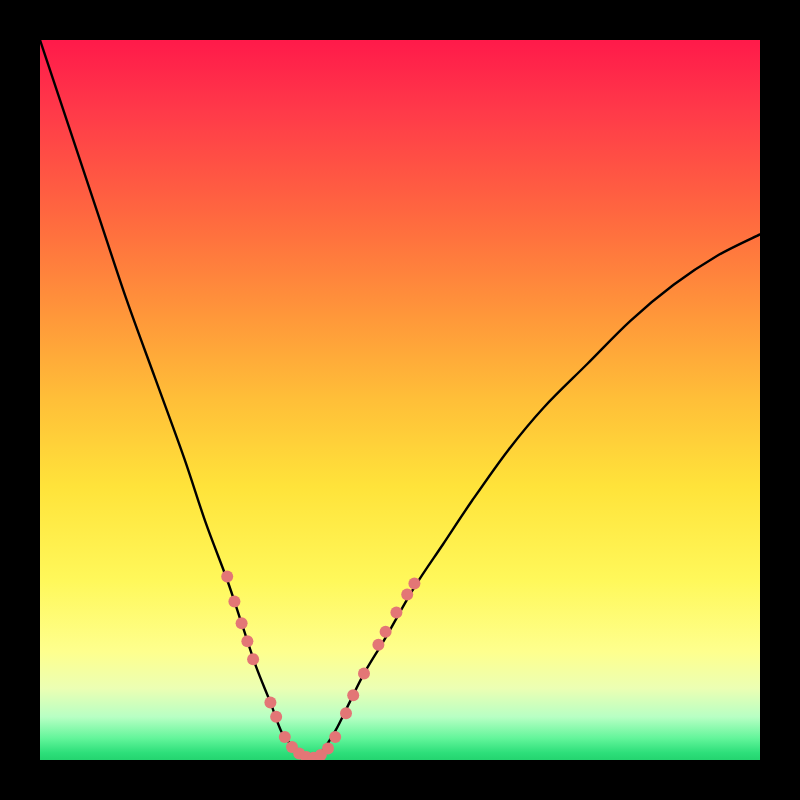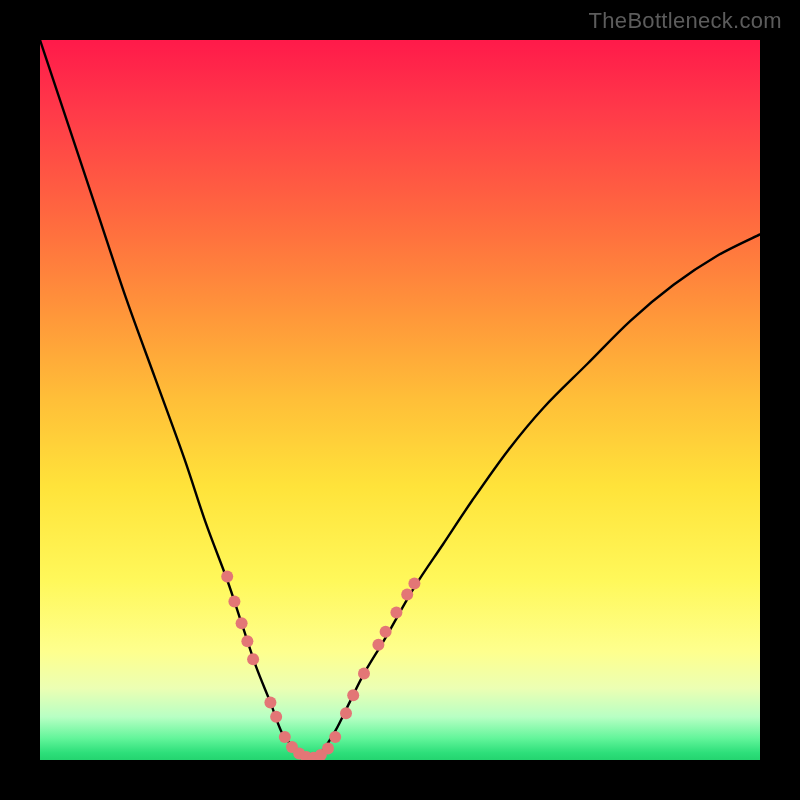--- a/index.html
+++ b/index.html
@@ -65,21 +65,20 @@
     top: 0;
     width: 720px;
     height: 720px;
     overflow: visible;
   }
 </style>
 </head>
 <body>
 <div class="frame">
 
-  <div class="watermark">TheBottleneck.com</div>
 
   <div class="plot-area">
     <div class="gradient-bg"></div>
     <svg class="curve" viewBox="0 0 720 720" preserveAspectRatio="none">
       <path id="left-curve" fill="none" stroke="#000000" stroke-width="2.4" stroke-linecap="round" d="M 0.00 0.00 C 4.80 14.40, 19.20 57.60, 28.80 86.40 C 38.40 115.20, 48.00 144.00, 57.60 172.80 C 67.20 201.60, 76.80 231.60, 86.40 259.20 C 96.00 286.80, 105.60 312.00, 115.20 338.40 C 124.80 364.80, 135.60 393.60, 144.00 417.60 C 152.40 441.60, 158.40 462.00, 165.60 482.40 C 172.80 502.80, 181.20 523.20, 187.20 540.00 C 193.20 556.80, 196.80 568.80, 201.60 583.20 C 206.40 597.60, 211.20 613.20, 216.00 626.40 C 220.80 639.60, 226.20 651.60, 230.40 662.40 C 234.60 673.20, 237.60 684.00, 241.20 691.20 C 244.80 698.40, 248.40 701.76, 252.00 705.60 C 255.60 709.44, 259.44 712.08, 262.80 714.24 C 266.16 716.40, 270.60 717.84, 272.16 718.56"></path>
       <path id="right-curve" fill="none" stroke="#000000" stroke-width="2.4" stroke-linecap="round" d="M 272.16 718.56 C 273.60 717.60, 276.96 717.36, 280.80 712.80 C 284.64 708.24, 290.40 699.60, 295.20 691.20 C 300.00 682.80, 304.80 672.00, 309.60 662.40 C 314.40 652.80, 318.00 644.40, 324.00 633.60 C 330.00 622.80, 337.20 612.00, 345.60 597.60 C 354.00 583.20, 364.80 562.80, 374.40 547.20 C 384.00 531.60, 393.60 518.40, 403.20 504.00 C 412.80 489.60, 421.20 476.40, 432.00 460.80 C 442.80 445.20, 456.00 426.00, 468.00 410.40 C 480.00 394.80, 490.80 381.60, 504.00 367.20 C 517.20 352.80, 532.80 338.40, 547.20 324.00 C 561.60 309.60, 576.00 294.00, 590.40 280.80 C 604.80 267.60, 619.20 255.60, 633.60 244.80 C 648.00 234.00, 662.40 224.40, 676.80 216.00 C 691.20 207.60, 712.80 198.00, 720.00 194.40"></path>
       <g id="dots">
           <circle cx="187.20" cy="536.40" r="6" fill="#e37676"></circle>
           <circle cx="194.40" cy="561.60" r="6" fill="#e37676"></circle>
           <circle cx="201.60" cy="583.20" r="6" fill="#e37676"></circle>

